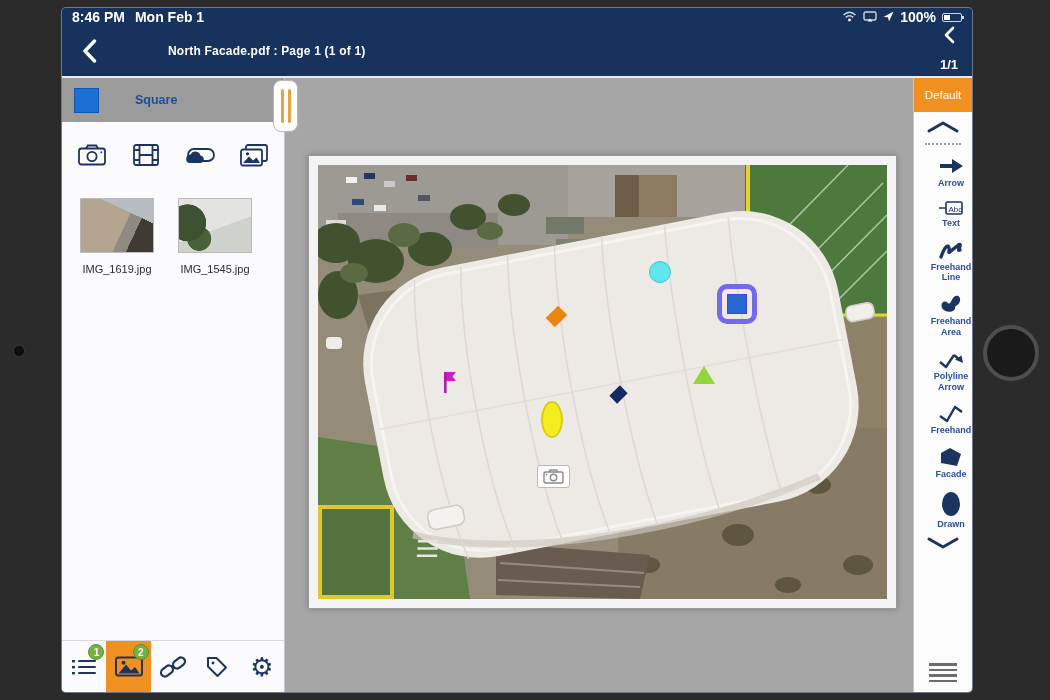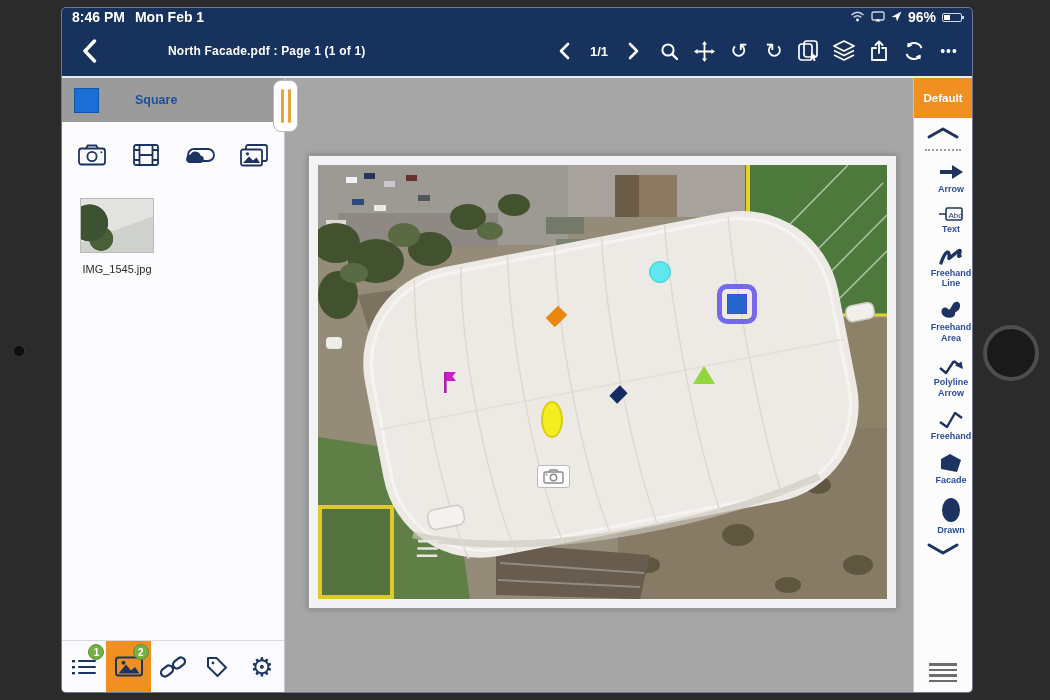--- a/index.html
+++ b/index.html
@@ -19,21 +19,21 @@
   .sb-right { display:flex; align-items:center; gap:6px; }
   .batt { width:20px; height:9px; border:1px solid #cfd6e2; border-radius:2px; position:relative; }
   .batt::after { content:""; position:absolute; right:-3px; top:2px; width:2px; height:3px; background:#cfd6e2; }
   .batt .fill { position:absolute; left:1px; top:1px; bottom:1px; width:35%; background:#fff; }
 
   
   .navbar { height:50px; position:relative; color:#fff; }
   .nav-back { position:absolute; left:20px; top:0; height:50px; display:flex; align-items:center; }
   .nav-title { position:absolute; left:106px; top:0; height:50px; display:flex; align-items:center;
                font-size:12px; font-weight:bold; letter-spacing:.2px; }
-  .nav-right { position:absolute; right:12px; top:0; height:50px; display:flex; align-items:center; gap:13px; }
+  .nav-right { position:absolute; right:12px; top:0; height:50px; display:flex; align-items:center; gap:13px;flex-direction:column; }
   .nav-ic { width:22px; height:24px; display:flex; align-items:center; justify-content:center;
             font-size:18px; color:#fff; }
   .pgnum { font-size:13px; font-weight:bold; }
 
   
   .content { position:absolute; top:68px; left:0; right:0; bottom:0; display:flex; border-top:2px solid #e9ebf2; }
 
   
   .left-panel { width:223px; background:#fbfbfd; border-right:1px solid #c6c6cb; position:relative; }
   .lp-header { height:44px; background:#9b9b9b; display:flex; align-items:center; padding:0 12px; gap:36px; }
@@ -89,21 +89,21 @@
            border-right:11px solid transparent; border-bottom:18px solid #93d63c; }
   .a-ell { left:223px; top:236px; width:22px; height:37px; border-radius:50%;
            background:#f4ee20; border:2px solid #d8cf15; }
   .a-flag { left:124px; top:206px; }
   .a-stamp { left:219px; top:300px; width:33px; height:23px; background:#fdfdfd; border:1px solid #b9b9b9;
              border-radius:3px; display:flex; align-items:center; justify-content:center; }
 
   
   .right-panel { width:59px; background:#fcfcfd; border-left:1px solid #c6c6cb; display:flex;
                  flex-direction:column; align-items:center; }
-  .rp-header { width:100%; height:40px; background:#ef9020; color:#fff; font-size:11.5px; font-weight:bold;
+  .rp-header { width:100%; height:34px; background:#ef9020; color:#fff; font-size:11.5px; font-weight:normal;
                display:flex; align-items:center; justify-content:center; }
   .rp-chev { margin-top:8px; }
   .rp-dots { width:36px; border-top:2px dotted #9a9a9a; margin-top:5px; }
   .tool { margin-top:11px; display:flex; flex-direction:column; align-items:center; gap:2px; width:100%;padding-left:16px; }
   .tool-label { font-size:9px; color:#2d4d9e; font-weight:bold; text-align:center; line-height:1.2; }
   .rp-burger { margin-top:auto; margin-bottom:10px; display:flex; flex-direction:column; gap:3px; }
   .rp-burger i { width:28px; height:2.5px; background:#6d6d6d; }
 </style>
 </head>
 <body>
@@ -132,21 +132,21 @@
         <svg width="14" height="11" viewBox="0 0 14 11">
             <rect x="1" y="1" width="12" height="8" rx="1.5" fill="none" stroke="#cfd6e2" stroke-width="1.4"></rect>
             <path d="M4.5 10.5 h5 l-2.5 -3 z" fill="#fff"></path>
           </svg>
       </span>
       <span>
         <svg width="11" height="11" viewBox="0 0 11 11">
             <path d="M0.5 6 L10.5 0.5 6 10.5 5 6.3 Z" fill="#fff"></path>
           </svg>
       </span>
-      <span>96%</span>
+      <span>100%</span>
       <span class="batt">
           <span class="fill"></span>
         </span>
     </div>
   </div>
 
   <div class="navbar">
     <div class="nav-back">
       <svg width="15" height="24" viewBox="0 0 15 24">
           <path d="M12.5 2 L3 12 12.5 22" fill="none" stroke="#fff" stroke-width="3.4" stroke-linecap="round" stroke-linejoin="round"></path>
@@ -268,20 +268,24 @@
           <svg width="28" height="23" viewBox="0 0 28 23">
               <rect x="6" y="1" width="21" height="16" rx="2" fill="none" stroke="#1d3461" stroke-width="1.8"></rect>
               <rect x="1" y="5.5" width="21" height="16" rx="2" fill="#fbfbfd" stroke="#1d3461" stroke-width="1.8"></rect>
               <path d="M3 19 L9 12.5 13 16.5 16.5 13.5 20 19 Z" fill="#1d3461"></path>
               <circle cx="7.5" cy="9.8" r="1.6" fill="#1d3461"></circle>
             </svg>
         </span>
       </div>
 
       <div class="thumbs">
+        <div class="thumb">
+          <div class="thumb-img t1619"></div>
+          <div class="thumb-cap">IMG_1619.jpg</div>
+        </div>
         <div class="thumb">
           <div class="thumb-img t1545"></div>
           <div class="thumb-cap">IMG_1545.jpg</div>
         </div>
       </div>
 
       <div class="lp-footer">
         <div class="fcell">
           <svg width="26" height="22" viewBox="0 0 26 22">
               <g stroke="#1d3461" stroke-width="2" stroke-linecap="round">

